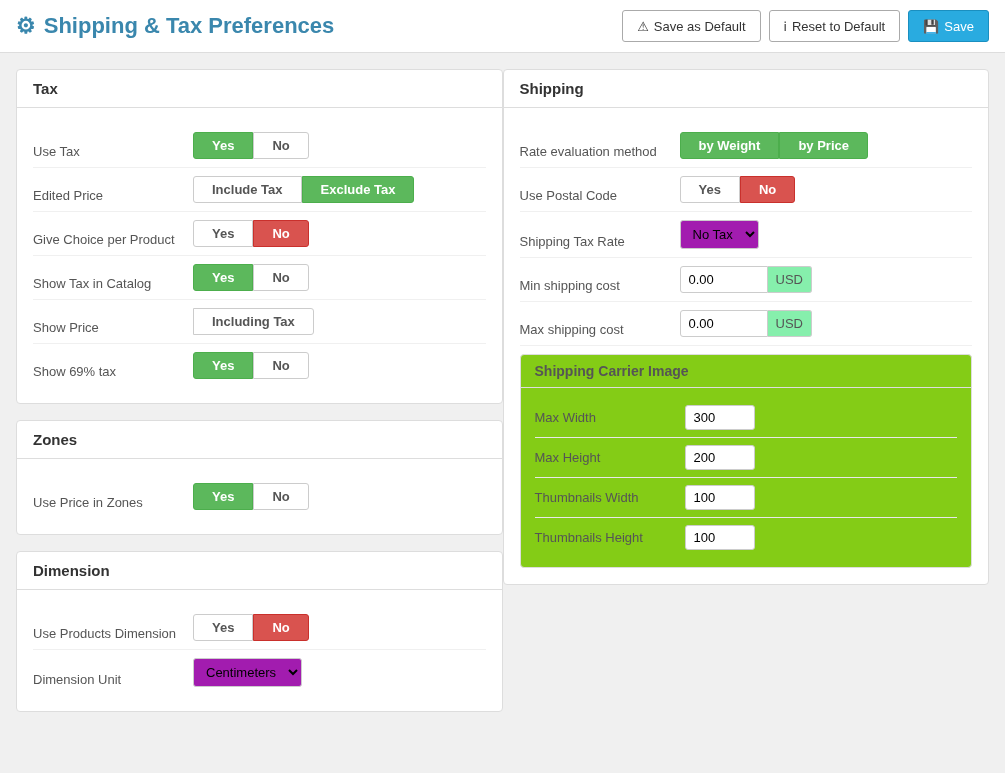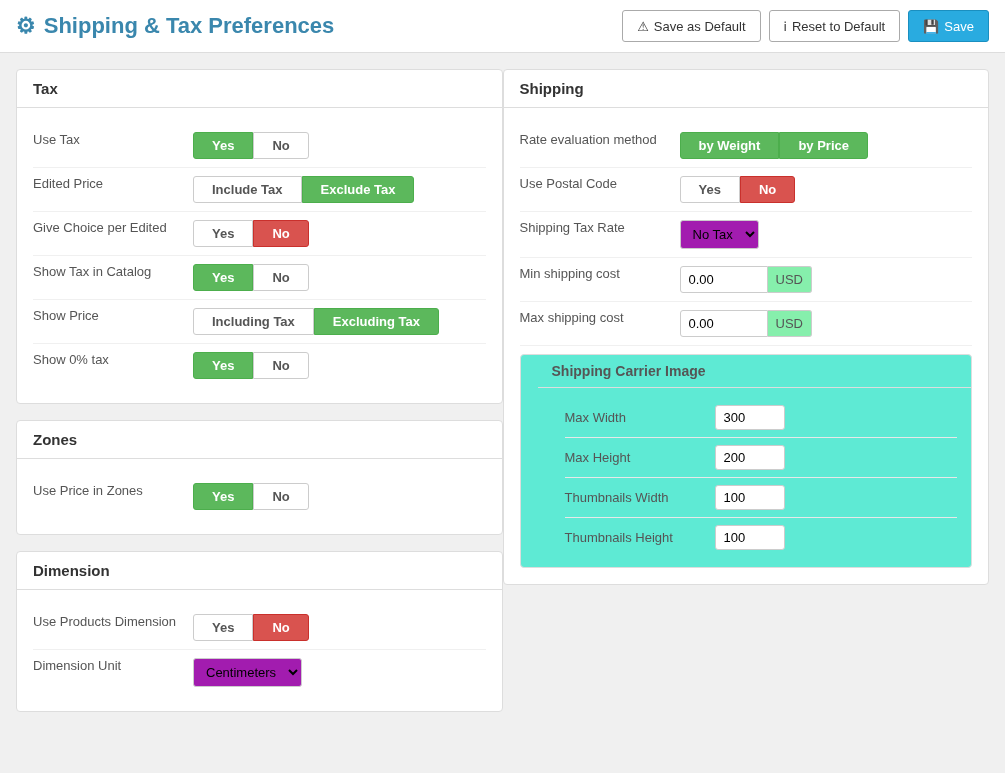--- a/index.html
+++ b/index.html
@@ -88,21 +88,21 @@
       font-weight: bold;
       color: #333;
     }
 
     .panel-body {
       padding: 16px;
     }
 
     .form-row {
       display: flex;
-      align-items: flex-start;
+      align-items: flex-end;
       padding: 8px 0;
       border-bottom: 1px solid #f0f0f0;
     }
 
     .form-row:last-child {
       border-bottom: none;
     }
 
     .form-label {
       width: 160px;
@@ -186,45 +186,43 @@
     .select-input {
       border: 1px solid #ccc;
       border-radius: 3px;
       padding: 5px 8px;
       font-size: 13px;
       background: #a21caf;
     }
 
     
     .sub-panel {
-      background: #5eead4;
+      background: #84cc16;
       border: 1px solid #ddd;
       border-radius: 4px;
       margin-top: 8px;
-      padding-left: 17px;
     }
 
     .sub-panel-header {
       padding: 8px 14px;
       border-bottom: 1px solid #ddd;
       font-size: 14px;
       font-weight: bold;
       color: #555;
     }
 
     .sub-panel-body {
       padding: 10px 14px;
     }
 
     .sub-form-row {
       display: flex;
       align-items: center;
       padding: 7px 0;
       border-bottom: 1px solid #e8e8e8;
-      margin-left: 13px;
     }
 
     .sub-form-row:last-child {
       border-bottom: none;
     }
 
     .sub-form-label {
       width: 150px;
       color: #555;
       font-size: 13px;
@@ -281,21 +279,21 @@
           <div class="form-row">
             <div class="form-label">Edited Price</div>
             <div class="form-control">
               <div class="btn-group">
                 <button class="toggle-btn inactive">Include Tax</button>
                 <button class="toggle-btn active-green">Exclude Tax</button>
               </div>
             </div>
           </div>
           <div class="form-row">
-            <div class="form-label">Give Choice per Edited</div>
+            <div class="form-label">Give Choice per Product</div>
             <div class="form-control">
               <div class="btn-group">
                 <button class="toggle-btn inactive">Yes</button>
                 <button class="toggle-btn active-red">No</button>
               </div>
             </div>
           </div>
           <div class="form-row">
             <div class="form-label">Show Tax in Catalog</div>
             <div class="form-control">
@@ -303,26 +301,25 @@
                 <button class="toggle-btn active-green">Yes</button>
                 <button class="toggle-btn inactive">No</button>
               </div>
             </div>
           </div>
           <div class="form-row">
             <div class="form-label">Show Price</div>
             <div class="form-control">
               <div class="btn-group">
                 <button class="toggle-btn inactive">Including Tax</button>
-                <button class="toggle-btn active-green">Excluding Tax</button>
-              </div>
-            </div>
-          </div>
-          <div class="form-row">
-            <div class="form-label">Show 0% tax</div>
+              </div>
+            </div>
+          </div>
+          <div class="form-row">
+            <div class="form-label">Show 69% tax</div>
             <div class="form-control">
               <div class="btn-group">
                 <button class="toggle-btn active-green">Yes</button>
                 <button class="toggle-btn inactive">No</button>
               </div>
             </div>
           </div>
         </div>
     </div>
 

